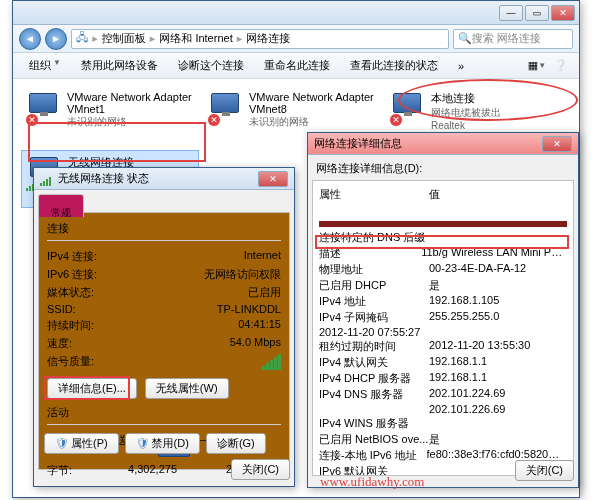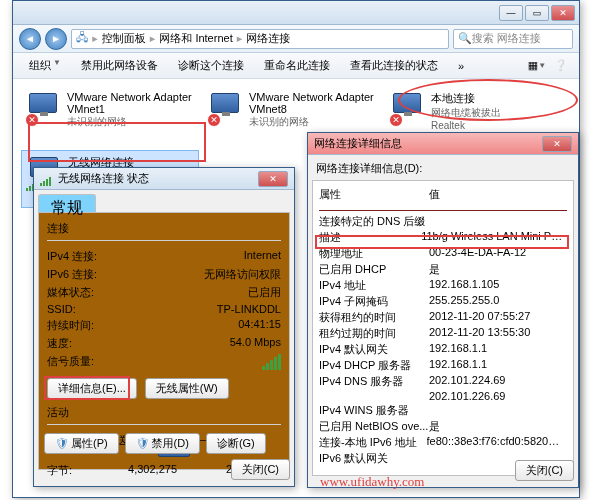--- a/index.html
+++ b/index.html
@@ -32,38 +32,38 @@
 .ad-text{flex:1;overflow:hidden}
 .ad-name{font-size:11px;color:#000}
 .ad-sub{font-size:10px;color:#666}
 .red-box{border:2px solid #e04040;position:absolute}
 .red-oval{border:2px solid #e04040;border-radius:50%;position:absolute;pointer-events:none}
 .dlg{position:absolute;border:1px solid #365d8a;background:#f0f0f0;box-shadow:2px 2px 8px rgba(0,0,0,.3)}
 .dlg1{left:33px;top:167px;width:262px;height:320px}
 .dlg-title{height:22px;background:linear-gradient(#e8f0f8,#d0e0f0);display:flex;align-items:center;padding:0 6px;border-bottom:1px solid #a0b8d0}
 .dlg-title .tb-close{margin-left:auto;width:30px;height:16px;background:linear-gradient(#e89090,#d05050)}
 .tab-strip{height:22px;display:flex;padding:4px 4px 0;background:#f0f0f0}
-.tab{padding:3px 12px;background:#7dd3fc;border:1px solid #c0c0c0;border-bottom:none;border-radius:3px 3px 0 0;font-size:16px}
+.tab{padding:11px 12px;background:#be185d;border:1px solid #c0c0c0;border-bottom:none;border-radius:3px 3px 0 0;font-size:10px}
 .panel{background:#a16207;margin:0 4px 4px;border:1px solid #c0c0c0;padding:8px;height:calc(100% - 60px)}
 .grp-label{font-size:11px;margin-bottom:4px}
 .hr{border:none;border-top:1px solid #d0d0d0;margin:4px 0 8px}
 .row{display:flex;margin-bottom:3px;font-size:11px}
 .row-l{width:105px;color:#000}
 .row-v{color:#000}
 .btn{height:21px;padding:0 10px;background:linear-gradient(#fff,#e8e8e8);border:1px solid #a0a0a0;border-radius:3px;font-size:11px;cursor:pointer;display:inline-flex;align-items:center}
 .btn-row{display:flex;gap:8px;margin:6px 0}
 .sig-bars{display:inline-flex;gap:1px;align-items:flex-end;margin-left:4px}
 .sig-bar{width:3px;background:#40a040}
 .mon-sm{width:32px;height:24px;background:linear-gradient(#6090d0,#3060a0);border:1px solid #204070;border-radius:2px}
 .bot-btns{position:absolute;bottom:32px;left:10px;display:flex;gap:6px}
 .close-row{position:absolute;bottom:6px;right:4px}
 .dlg2{left:307px;top:132px;width:272px;height:356px}
 .dlg2 .dlg-title{background:linear-gradient(#f8b8b8,#f08888)}
 .d2-body{background:#fff;margin:4px;border:1px solid #c0c0c0;padding:6px;height:calc(100% - 58px);overflow:hidden}
-.d2-head{display:flex;font-size:11px;border-bottom:1px solid #7f1d1d;padding-bottom:8px;margin-bottom:3px}
+.d2-head{display:flex;font-size:11px;border-bottom:6px solid #7f1d1d;padding-bottom:19px;margin-bottom:3px}
 .d2-h1{width:110px}
 .d2-row{display:flex;font-size:10px;margin-bottom:1px;white-space:nowrap}
 .d2-l{width:110px;overflow:hidden;text-overflow:ellipsis}
 .d2-v{overflow:hidden;text-overflow:ellipsis}
 .watermark{position:absolute;bottom:10px;left:320px;color:#e04040;font-size:13px;font-family:serif}
 .sig-icon{width:14px;height:14px;display:inline-flex;align-items:flex-end;gap:1px;vertical-align:middle;margin-right:4px}
 .sig-icon span{width:2px;background:#40a040}
 </style>
 </head>
 <body>
@@ -279,21 +279,20 @@
         </div>
         <div class="d2-row">
           <div class="d2-l">IPv4 地址</div>
           <div class="d2-v">192.168.1.105</div>
         </div>
         <div class="d2-row">
           <div class="d2-l">IPv4 子网掩码</div>
           <div class="d2-v">255.255.255.0</div>
         </div>
         <div class="d2-row">
-          <div class="d2-l">获得租约的时间</div>
           <div class="d2-v">2012-11-20 07:55:27</div>
         </div>
         <div class="d2-row">
           <div class="d2-l">租约过期的时间</div>
           <div class="d2-v">2012-11-20 13:55:30</div>
         </div>
         <div class="d2-row">
           <div class="d2-l">IPv4 默认网关</div>
           <div class="d2-v">192.168.1.1</div>
         </div>

